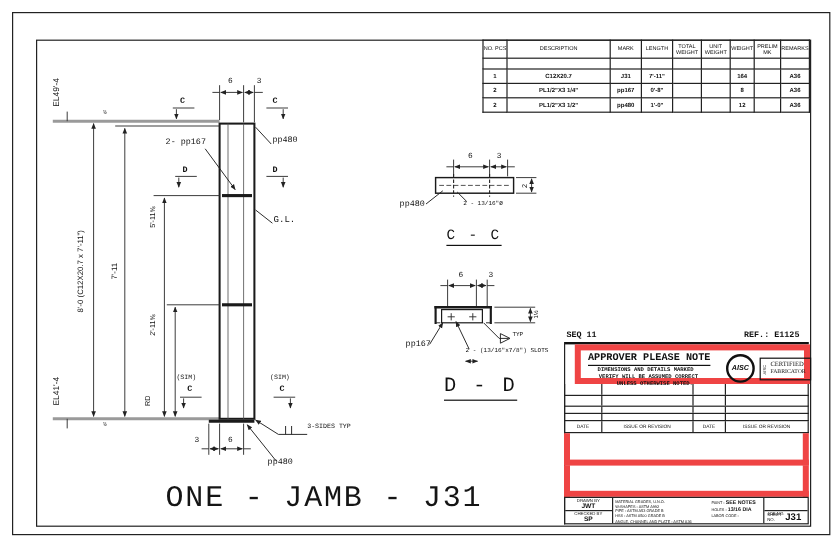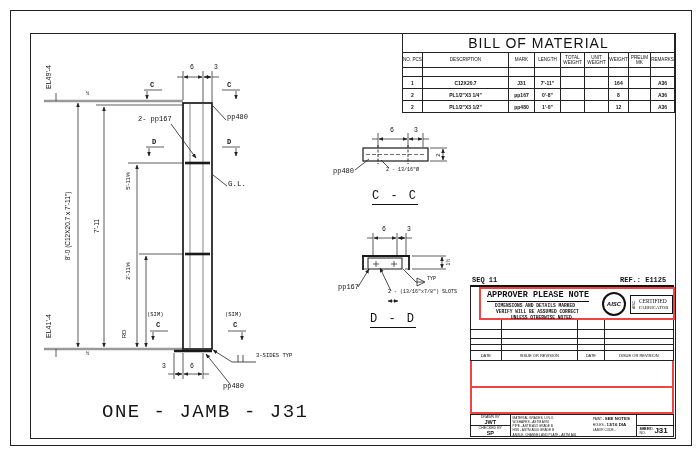--- a/index.html
+++ b/index.html
@@ -18,21 +18,21 @@
   .dash{stroke:#333;stroke-width:.7;stroke-dasharray:4 2;fill:none;}
   .hdash{stroke:#222;stroke-width:.9;stroke-dasharray:3 1.5;fill:none;}
   
   #bom{position:absolute;left:402px;top:33px;width:272px;border-collapse:collapse;table-layout:fixed;}
   #bom td,#bom th{border:1px solid #222;padding:0;font-weight:normal;overflow:hidden;}
   #bom .title{font-size:14px;letter-spacing:1px;text-align:center;height:18px;}
   #bom .hdr td{font-size:4.6px;text-align:center;height:14px;line-height:1.1;}
   #bom .blank td{height:8px;}
   #bom .row td{font-size:5px;font-weight:bold;text-align:center;height:11px;}
   
-  .cell{position:absolute;border:2px solid #ef4444;box-sizing:border-box;}
+  .cell{position:absolute;border:5px solid #ef4444;box-sizing:border-box;}
   .rev{position:absolute;left:470px;width:204px;border-left:1px solid #222;border-right:1px solid #222;border-bottom:1px solid #222;box-sizing:border-box;display:flex;}
   .rev>div{border-right:1px solid #222;box-sizing:border-box;font-size:4px;text-align:center;overflow:hidden;}
   .rev>div:last-child{border-right:none;}
   .tb-label{font-size:3.6px;}
   .serif{font-family:"Liberation Serif","DejaVu Serif",serif;}
   .underline{border-bottom:1px solid #111;padding-bottom:1px;}
 </style>
 </head>
 <body>
 
@@ -200,38 +200,35 @@
   <div class="t" style="left:333px;top:167px;font-size:7px;">pp480</div>
   <div class="t" style="left:386px;top:168px;font-size:5px;">2 - 13/16"Ø</div>
   <div class="t" style="left:372px;top:190px;font-size:12px;letter-spacing:2px;"><span class="underline">C - C</span></div>
 
   <div class="t" style="left:382px;top:226px;font-size:6.5px;">6</div>
   <div class="t" style="left:407px;top:226px;font-size:6.5px;">3</div>
   <div class="v" style="left:448px;top:262px;font-size:5px;">1½</div>
   <div class="t" style="left:427px;top:277px;font-size:5px;">TYP</div>
   <div class="t" style="left:338px;top:283px;font-size:7px;">pp167</div>
   <div class="t" style="left:388px;top:290px;font-size:5px;">2 - (13/16"x7/8") SLOTS</div>
-  <div class="t" style="left:370px;top:313px;font-size:12px;letter-spacing:2px;"><span class="underline">D - D</span></div>
+  <div class="t" style="left:370px;top:313px;font-size:17px;letter-spacing:2px;"><span class="underline">D - D</span></div>
 
   <table id="bom">
     <colgroup>
         <col style="width:20px">
         <col style="width:86px">
         <col style="width:26px">
         <col style="width:26px">
         <col style="width:24px">
         <col style="width:24px">
         <col style="width:20px">
         <col style="width:22px">
         <col style="width:24px">
       </colgroup>
     <tbody>
-        <tr>
-          <td class="title" colspan="9">BILL OF MATERIAL</td>
-        </tr>
     <tr class="hdr">
       <td>NO. PCS</td>
       <td>DESCRIPTION</td>
       <td>MARK</td>
       <td>LENGTH</td>
       <td>TOTAL WEIGHT</td>
       <td>UNIT WEIGHT</td>
       <td>WEIGHT</td>
       <td>PRELIM MK</td>
       <td>REMARKS</td>
@@ -365,14 +362,14 @@
       <div style="height:11px;border-bottom:1px solid #222;box-sizing:border-box;padding:1px 0 0 2px;">
         <span class="tb-label">JOB NO.</span>
       </div>
       <div style="display:flex;align-items:center;padding-left:2px;">
         <span class="tb-label" style="width:12px;">SHEET NO.</span>
         <span style="font-size:8px;font-weight:bold;margin-left:3px;">J31</span>
       </div>
     </div>
   </div>
 
-  <div class="t" style="left:102px;top:402px;width:300px;text-align:left;font-size:19px;letter-spacing:1.5px;color:#151515;">ONE - JAMB - J31</div>
+  <div class="t" style="left:102px;top:402px;width:300px;text-align:right;font-size:25px;letter-spacing:1.5px;color:#151515;">ONE - JAMB - J31</div>
 </div>
 
 </body></html>

